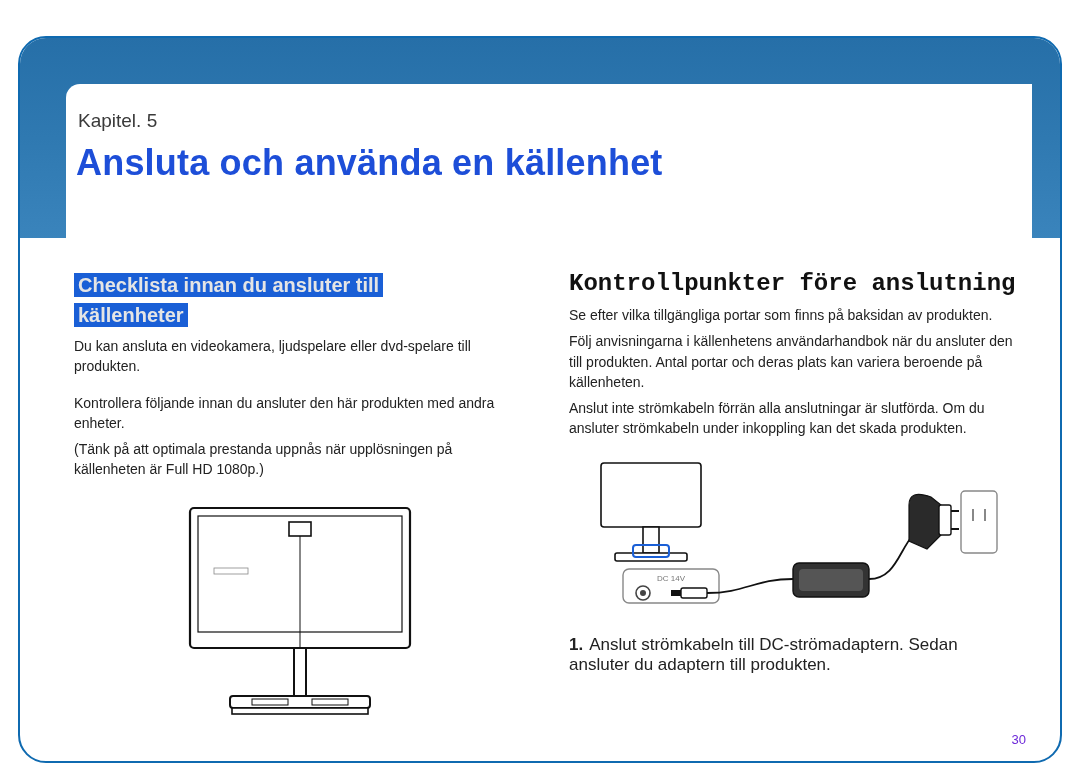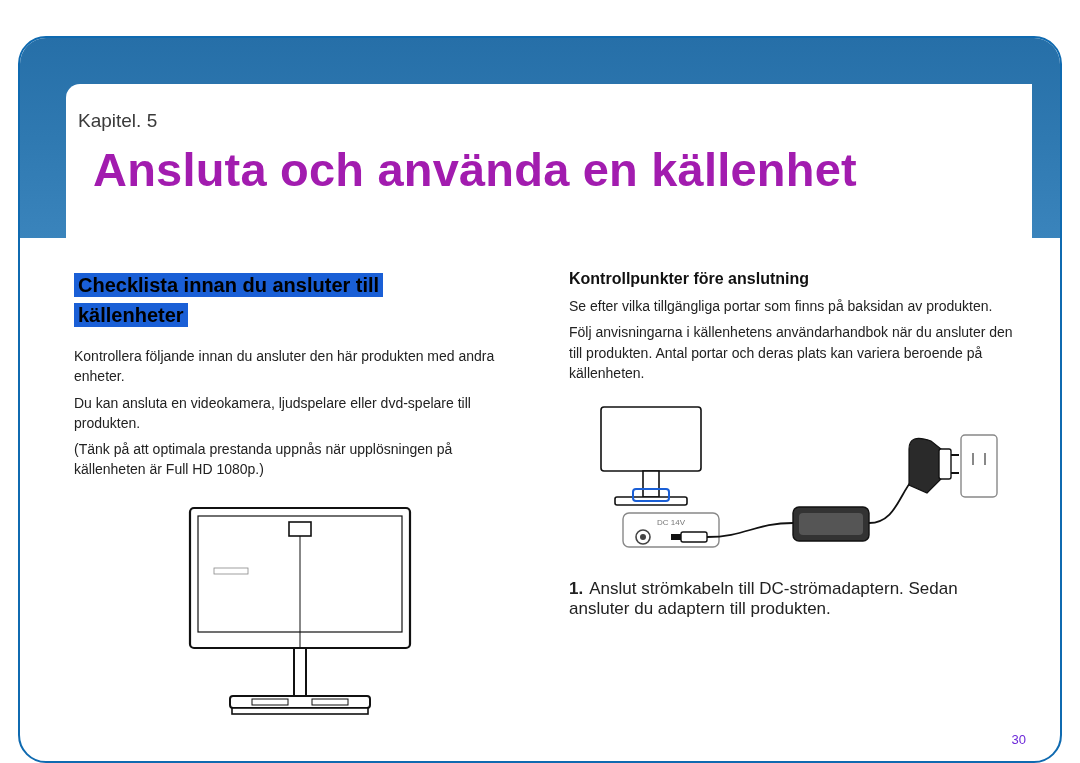--- a/index.html
+++ b/index.html
@@ -27,49 +27,50 @@
   }
   .chapter {
     position: absolute;
     left: 58px; top: 72px;
     color: #3a3a3a;
     font-size: 19px;
     font-weight: 400;
   }
   .title {
     position: absolute;
-    left: 73px; top: 104px;
-    color: #a21caf;
-    font-size: 47px;
+    left: 56px; top: 104px;
+    color: #1d4ed8;
+    font-size: 36px;
     font-weight: 700;
     letter-spacing: .2px;
   }
   .content {
     position: absolute;
     left: 54px; right: 40px; top: 232px; bottom: 40px;
     display: flex;
     gap: 44px;
   }
   .col { flex: 1; }
   .h2-hl {
     display: inline;
     background: #1a5fd6;
-    color: #000000;
+    color: #e5e5e5;
     font-size: 20px;
     font-weight: 700;
     padding: 1px 4px;
     line-height: 1.5;
     -webkit-box-decoration-break: clone;
     box-decoration-break: clone;
   }
   .h2-plain {
     color: #111;
-    font-size: 16px;
+    font-size: 24px;
     font-weight: 700;
     margin-bottom: 8px;
+    font-family: Liberation Mono, monospace;
   }
   .para {
     font-size: 14px;
     color: #222;
     line-height: 1.45;
     margin-top: 6px;
   }
   .para.first { margin-top: 16px; }
   .illus {
     margin-top: 18px;
@@ -102,22 +103,22 @@
 
   <div class="chapter">Kapitel. 5</div>
   <div class="title">Ansluta och använda en källenhet</div>
 
   <div class="content">
 
     <div class="col">
       <div class="h2-wrap">
         <span class="h2-hl">Checklista innan du ansluter till källenheter</span>
       </div>
+      <p class="para">Du kan ansluta en videokamera, ljudspelare eller dvd-spelare till produkten.</p>
       <p class="para first">Kontrollera följande innan du ansluter den här produkten med andra enheter.</p>
-      <p class="para">Du kan ansluta en videokamera, ljudspelare eller dvd-spelare till produkten.</p>
       <p class="para">(Tänk på att optimala prestanda uppnås när upplösningen på källenheten är Full HD 1080p.)</p>
 
       <div class="illus">
         <svg width="260" height="230" viewBox="0 0 260 230">
 
           <rect x="20" y="10" width="220" height="140" rx="4" fill="none" stroke="#111" stroke-width="2.2"></rect>
           <rect x="28" y="18" width="204" height="116" fill="none" stroke="#111" stroke-width="1.2"></rect>
 
           <rect x="44" y="70" width="34" height="6" fill="none" stroke="#888" stroke-width="0.8"></rect>
 
@@ -130,20 +131,21 @@
           <rect x="142" y="201" width="36" height="6" fill="none" stroke="#111" stroke-width="1"></rect>
           <rect x="62" y="210" width="136" height="6" fill="#fff" stroke="#111" stroke-width="1.6"></rect>
         </svg>
       </div>
     </div>
 
     <div class="col col-right">
       <div class="h2-plain">Kontrollpunkter före anslutning</div>
       <p class="para" style="margin-top:4px">Se efter vilka tillgängliga portar som finns på baksidan av produkten.</p>
       <p class="para">Följ anvisningarna i källenhetens användarhandbok när du ansluter den till produkten. Antal portar och deras plats kan variera beroende på källenheten.</p>
+      <p class="para">Anslut inte strömkabeln förrän alla anslutningar är slutförda. Om du ansluter strömkabeln under inkoppling kan det skada produkten.</p>
 
 
       <div class="illus" style="justify-content:center; margin-top:12px">
         <svg width="420" height="170" viewBox="0 0 420 170">
 
           <rect x="16" y="12" width="100" height="64" rx="3" fill="none" stroke="#111" stroke-width="1.6"></rect>
           <rect x="58" y="76" width="16" height="26" fill="#fff" stroke="#111" stroke-width="1.6"></rect>
           <rect x="30" y="102" width="72" height="8" rx="2" fill="#fff" stroke="#111" stroke-width="1.6"></rect>
 
           <rect x="48" y="94" width="36" height="12" rx="3" fill="none" stroke="#1a5fd6" stroke-width="2"></rect>

